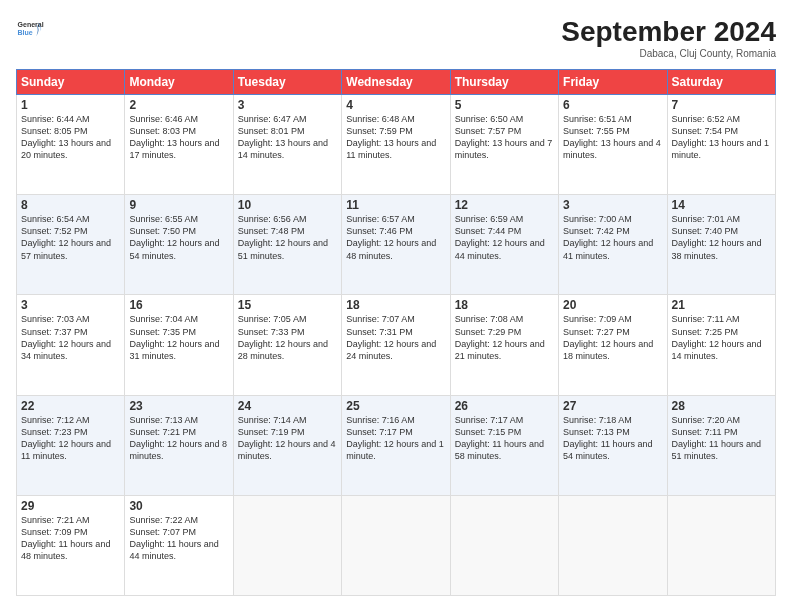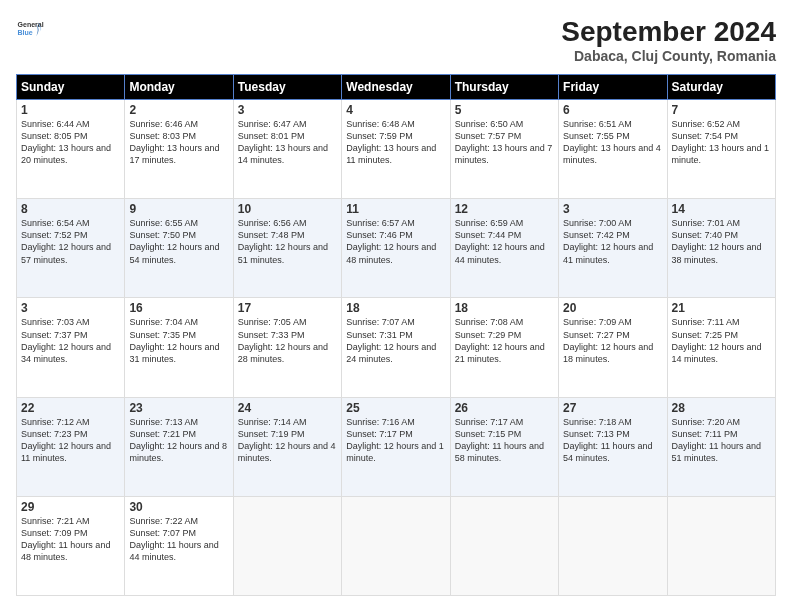--- a/index.html
+++ b/index.html
@@ -35,33 +35,33 @@
     }
     .title-block {
       text-align: right;
     }
     .title-block h1 {
       font-size: 28px;
       font-weight: bold;
       color: #222;
     }
     .title-block h2 {
-      font-size: 14px;
-      font-weight: bold;
+      font-size: 10px;
+      font-weight: normal;
       color: #555;
     }
     .calendar {
       flex: 1;
       border: 1px solid #ccc;
       border-collapse: collapse;
       width: 100%;
       table-layout: fixed;
     }
     .calendar th {
-      background: #000000;
+      background: #ef4444;
       color: #fff;
       font-size: 12px;
       font-weight: bold;
       padding: 5px 4px;
       text-align: left;
       border: 1px solid #5580cc;
     }
     .calendar td {
       vertical-align: top;
       padding: 3px 4px;
@@ -250,21 +250,21 @@
       </td>
           <td>
         <span class="day-num">16</span>
         <div class="cell-text">
           Sunrise: 7:04 AM<br>
           Sunset: 7:35 PM<br>
           Daylight: 12 hours and 31 minutes.
         </div>
       </td>
           <td>
-        <span class="day-num">17</span>
+        <span class="day-num">15</span>
         <div class="cell-text">
           Sunrise: 7:05 AM<br>
           Sunset: 7:33 PM<br>
           Daylight: 12 hours and 28 minutes.
         </div>
       </td>
           <td>
         <span class="day-num">18</span>
         <div class="cell-text">
           Sunrise: 7:07 AM<br>

